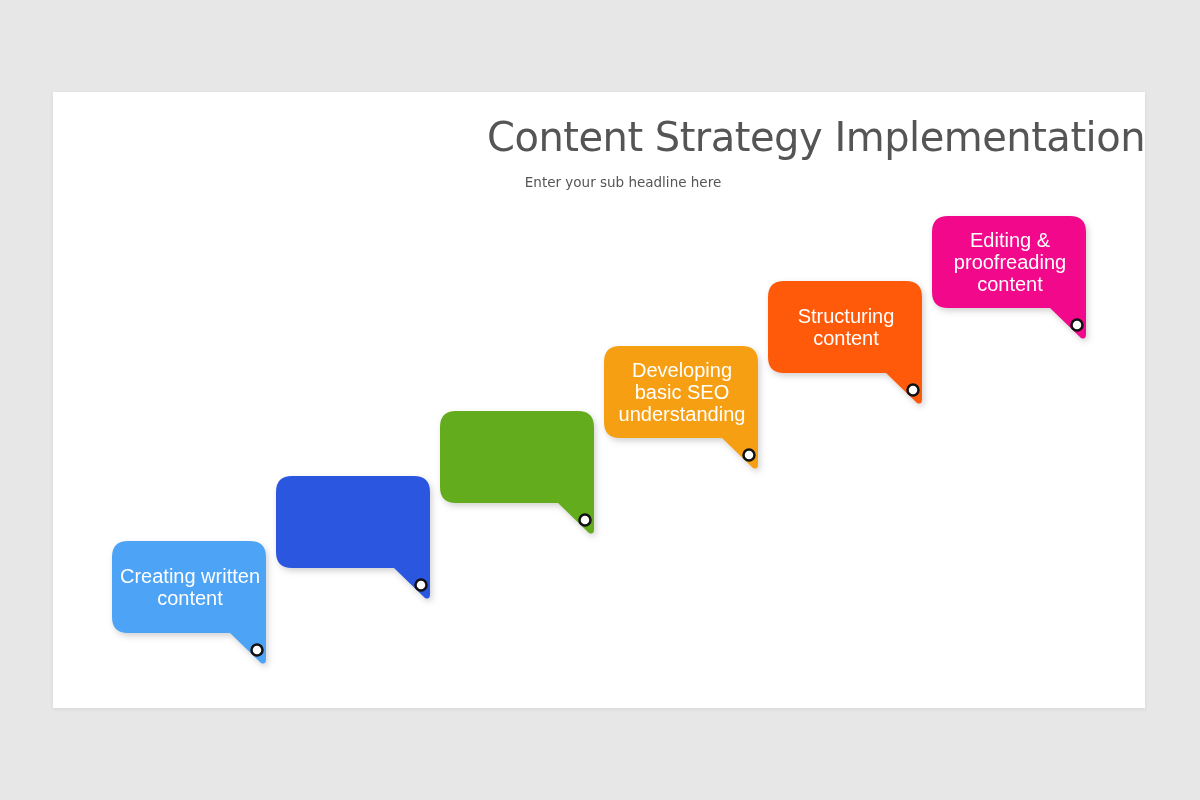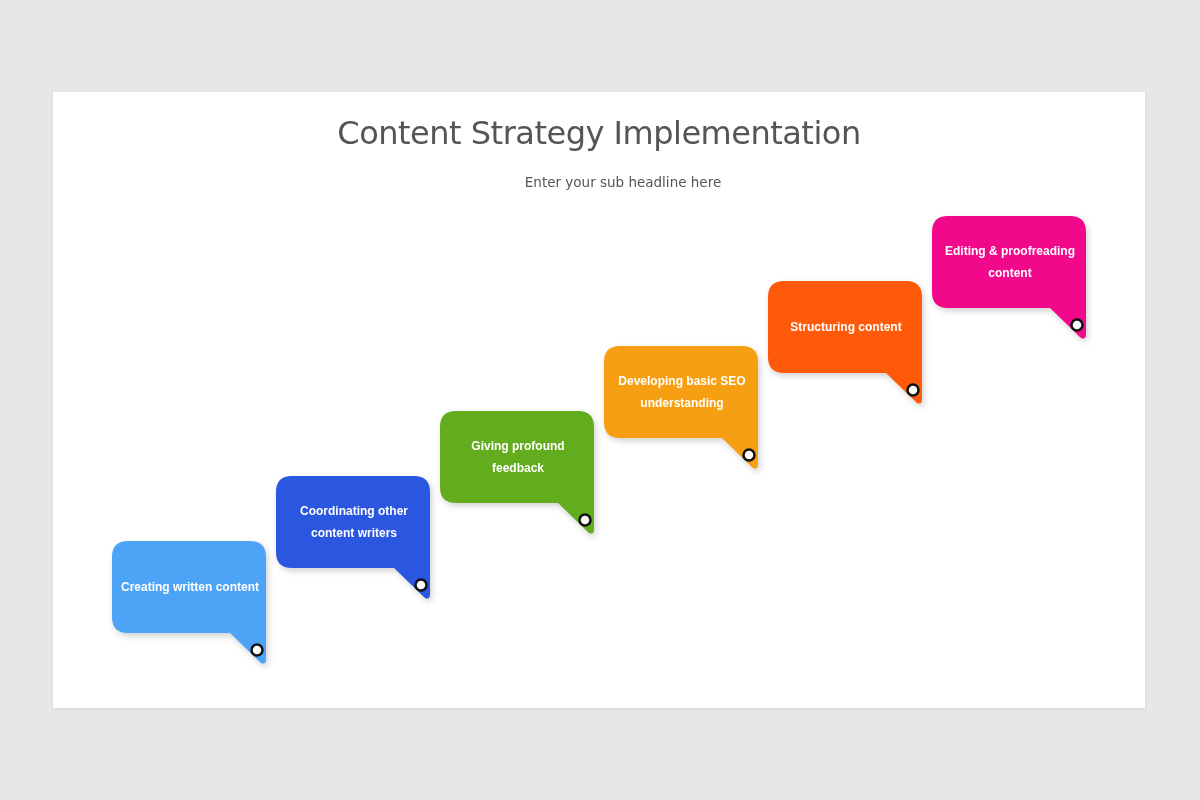--- a/index.html
+++ b/index.html
@@ -5,37 +5,37 @@
   html, body { margin:0; padding:0; }
   body {
     width:1200px; height:800px; background:#e8e7e8; position:relative; overflow:hidden;
     font-family: "Liberation Sans", "DejaVu Sans", sans-serif;
   }
   .slide {
     position:absolute; left:53px; top:92px; width:1092px; height:616px;
     background:#ffffff; box-shadow: 0 1px 4px rgba(0,0,0,0.08);
   }
   .title {
-    position:absolute; left:0; right:0; top:22px; text-align:center;
-    font-size:32px; color:#555555; font-family:"DejaVu Sans", sans-serif; font-weight:normal;
+    position:absolute; left:0; right:0; top:22px; text-align:right;
+    font-size:40px; color:#555555; font-family:"DejaVu Sans", sans-serif; font-weight:normal;
     letter-spacing:-0.5px;
   }
   .subtitle {
     position:absolute; left:0; right:0; top:82px; text-align:center;
     font-size:13.5px; color:#555555; font-family:"DejaVu Sans", sans-serif;margin-left:48px;
   }
   .bubble {
     position:absolute; width:156px; height:124px;
     filter: drop-shadow(2px 3px 3px rgba(0,0,0,0.18));
   }
   .bubble svg { position:absolute; left:0; top:0; }
   .bubble .label {
     position:absolute; left:4px; top:0; width:148px; height:92px;
     display:flex; align-items:center; justify-content:center; text-align:center;
-    color:#ffffff; font-weight:bold; font-size:12px; line-height:22px;
+    color:#ffffff; font-weight:normal; font-size:20px; line-height:22px;
     font-family:"Liberation Sans", sans-serif;
   }
 </style>
 </head>
 <body>
 
 <div class="slide">
   <div class="title">Content Strategy Implementation</div>
   <div class="subtitle">Enter your sub headline here</div>
 
@@ -44,28 +44,26 @@
         <path class="shape" d="M16,0 H138 Q154,0 154,16 V118 Q154,124 149,122 L118,92 H16 Q0,92 0,76 V16 Q0,0 16,0 Z" fill="#4da3f5"></path>
         <circle class="dot" r="5.5" cx="145" cy="109" fill="#ffffff" stroke="#111111" stroke-width="2.5"></circle>
       </svg>
     <div class="label">Creating written content</div>
   </div>
   <div class="bubble" style="left: 223px; top: 384px;">
     <svg width="156" height="124">
         <path class="shape" d="M16,0 H138 Q154,0 154,16 V118 Q154,124 149,122 L118,92 H16 Q0,92 0,76 V16 Q0,0 16,0 Z" fill="#2a56e0"></path>
         <circle class="dot" r="5.5" cx="145" cy="109" fill="#ffffff" stroke="#111111" stroke-width="2.5"></circle>
       </svg>
-    <div class="label">Coordinating other content writers</div>
   </div>
   <div class="bubble" style="left: 387px; top: 319px;">
     <svg width="156" height="124">
         <path class="shape" d="M16,0 H138 Q154,0 154,16 V118 Q154,124 149,122 L118,92 H16 Q0,92 0,76 V16 Q0,0 16,0 Z" fill="#62ac1e"></path>
         <circle class="dot" r="5.5" cx="145" cy="109" fill="#ffffff" stroke="#111111" stroke-width="2.5"></circle>
       </svg>
-    <div class="label">Giving profound feedback</div>
   </div>
   <div class="bubble" style="left: 715px; top: 189px;">
     <svg width="156" height="124">
         <path class="shape" d="M16,0 H138 Q154,0 154,16 V118 Q154,124 149,122 L118,92 H16 Q0,92 0,76 V16 Q0,0 16,0 Z" fill="#ff5a0a"></path>
         <circle class="dot" r="5.5" cx="145" cy="109" fill="#ffffff" stroke="#111111" stroke-width="2.5"></circle>
       </svg>
     <div class="label">Structuring content</div>
   </div>
   <div class="bubble" style="left: 551px; top: 254px;">
     <svg width="156" height="124">

